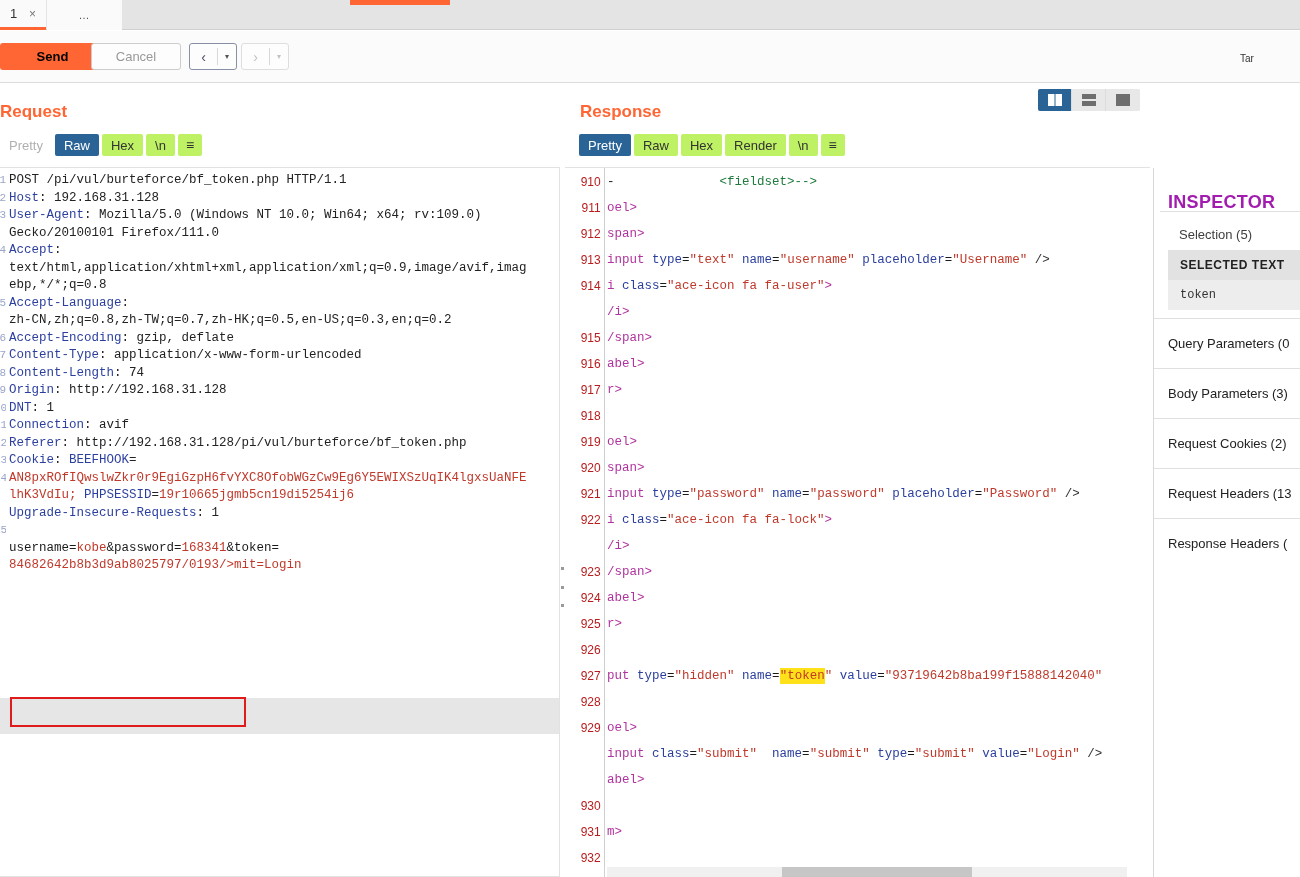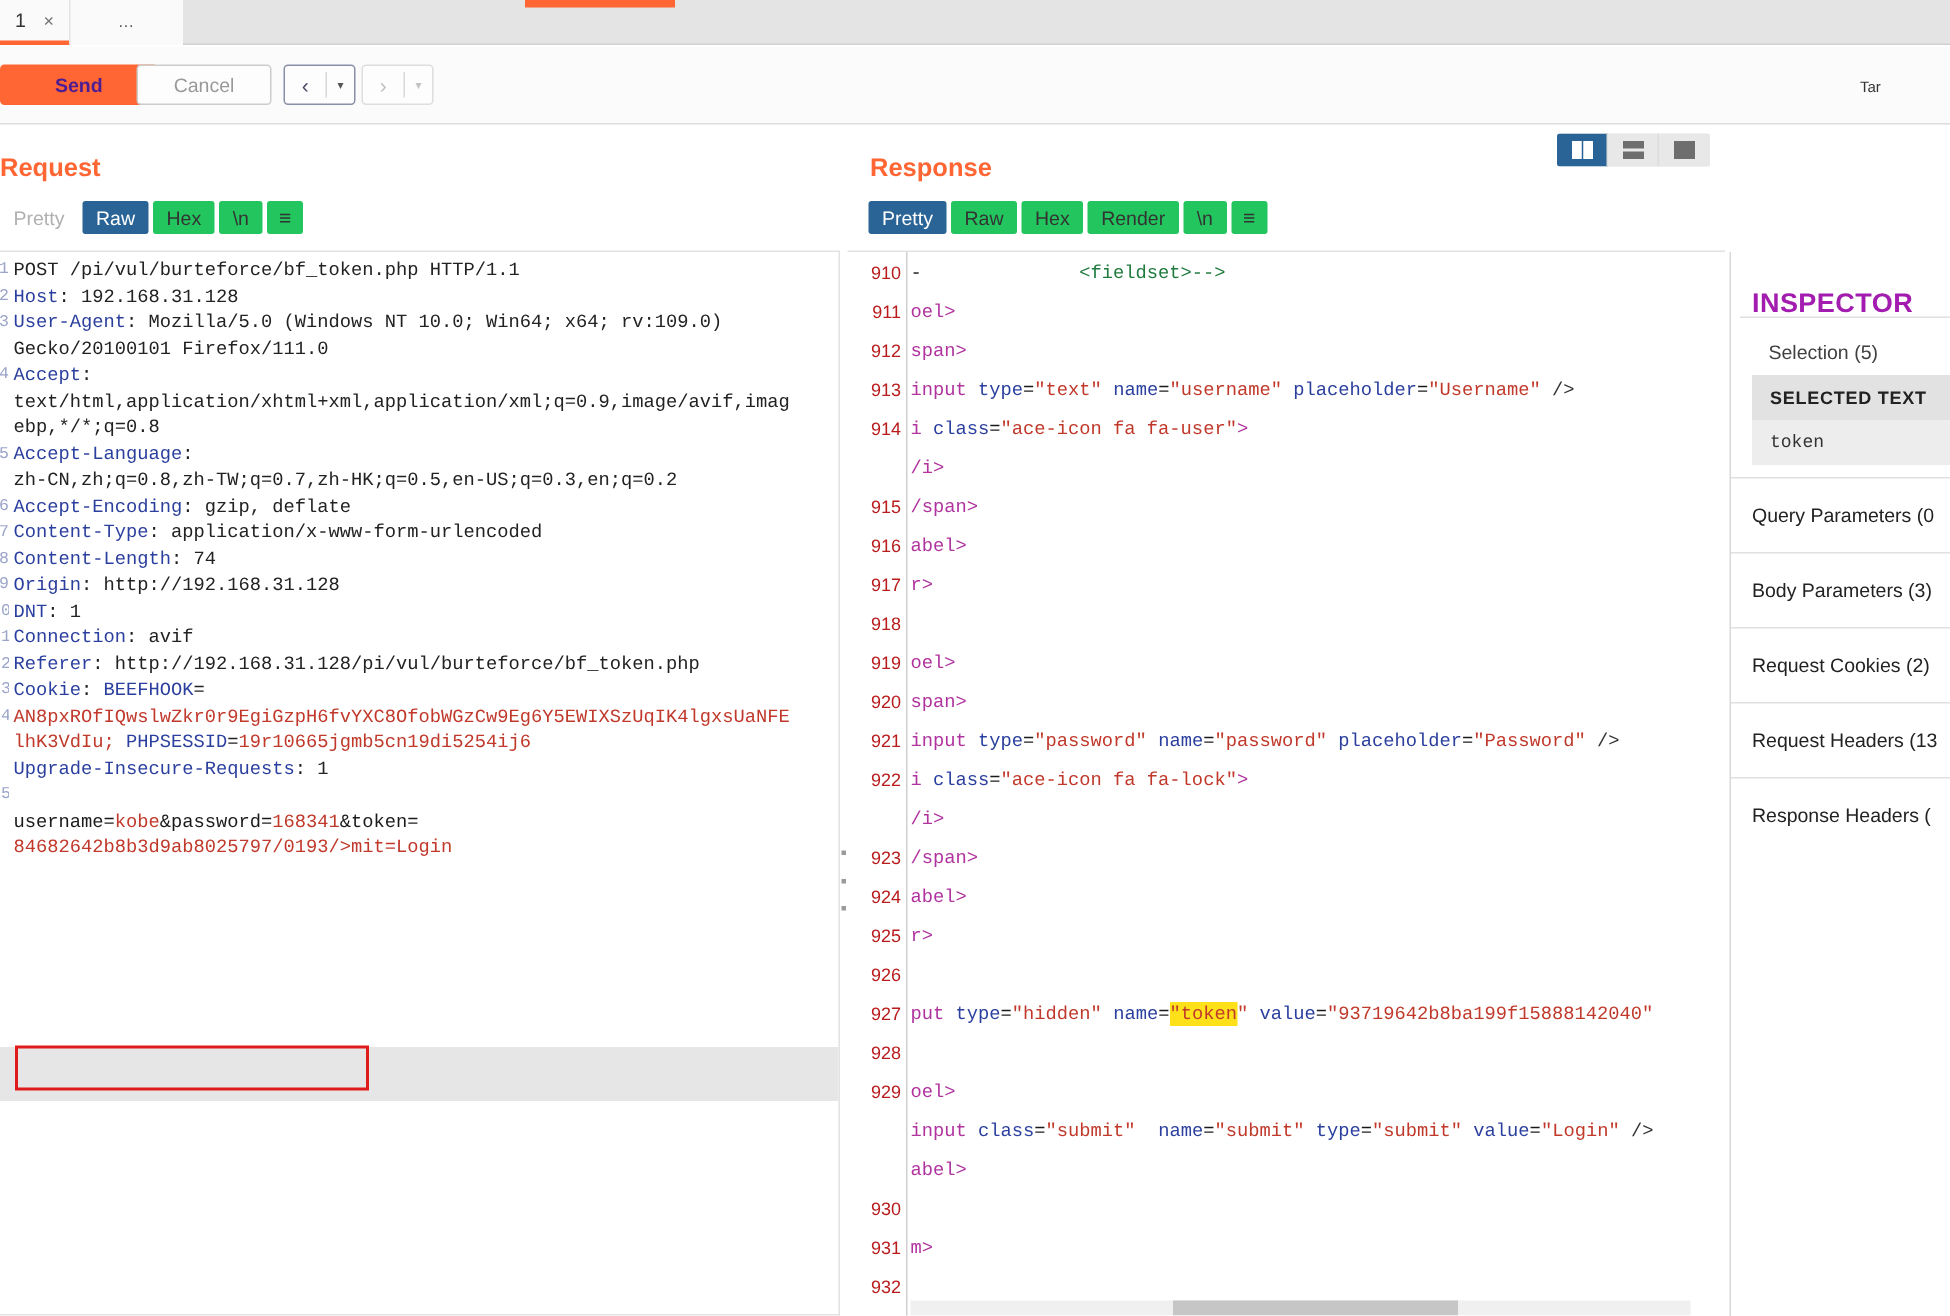--- a/index.html
+++ b/index.html
@@ -37,21 +37,21 @@
   }
 
   
   #toolbar {
     position: absolute; left: 0; top: 31px; width: 1300px; height: 52px;
     background: #fbfbfb;
     border-bottom: 1px solid #dddddd;
   }
   #send-button {
     position: absolute; left: 0; top: 12px; width: 105px; height: 27px;
-    background: #ff6633; color: #4c1d95;
+    background: #ff6633; color: #000000;
     border: none; border-radius: 3px;
     font-weight: bold; font-size: 13px;
     font-family: "Liberation Sans", sans-serif;
     cursor: pointer;
   }
   #cancel-button {
     position: absolute; left: 91px; top: 12px; width: 90px; height: 27px;
     background: #fdfdfd; color: #999;
     border: 1px solid #cccccc; border-radius: 3px;
     font-size: 13px;
@@ -81,21 +81,21 @@
   #panels { position: absolute; left: 0; top: 84px; width: 1300px; height: 646px; border-radius: 25px; }
 
   .panel-title {
     position: absolute; top: 18px;
     font-size: 17px; font-weight: bold; color: #ff6633;
   }
   .seg-bar { position: absolute; top: 50px; height: 22px; display: flex; gap: 3px; }
   .seg {
     height: 22px; padding: 0 9px;
     display: flex; align-items: center; justify-content: center;
-    background: #22c55e; color: #333;
+    background: #bef264; color: #333;
     font-size: 13px; border-radius: 2px; cursor: pointer;
   }
   .seg.active { background: #2a6496; color: #ffffff; }
   .seg.disabled { background: transparent; color: #b0b0b0; }
   .seg.menu { padding: 0 8px; font-size: 14px; }
 
   
   #request-panel {
     position: absolute; left: 0; top: 0; width: 560px; height: 793px;
     background: #ffffff;

